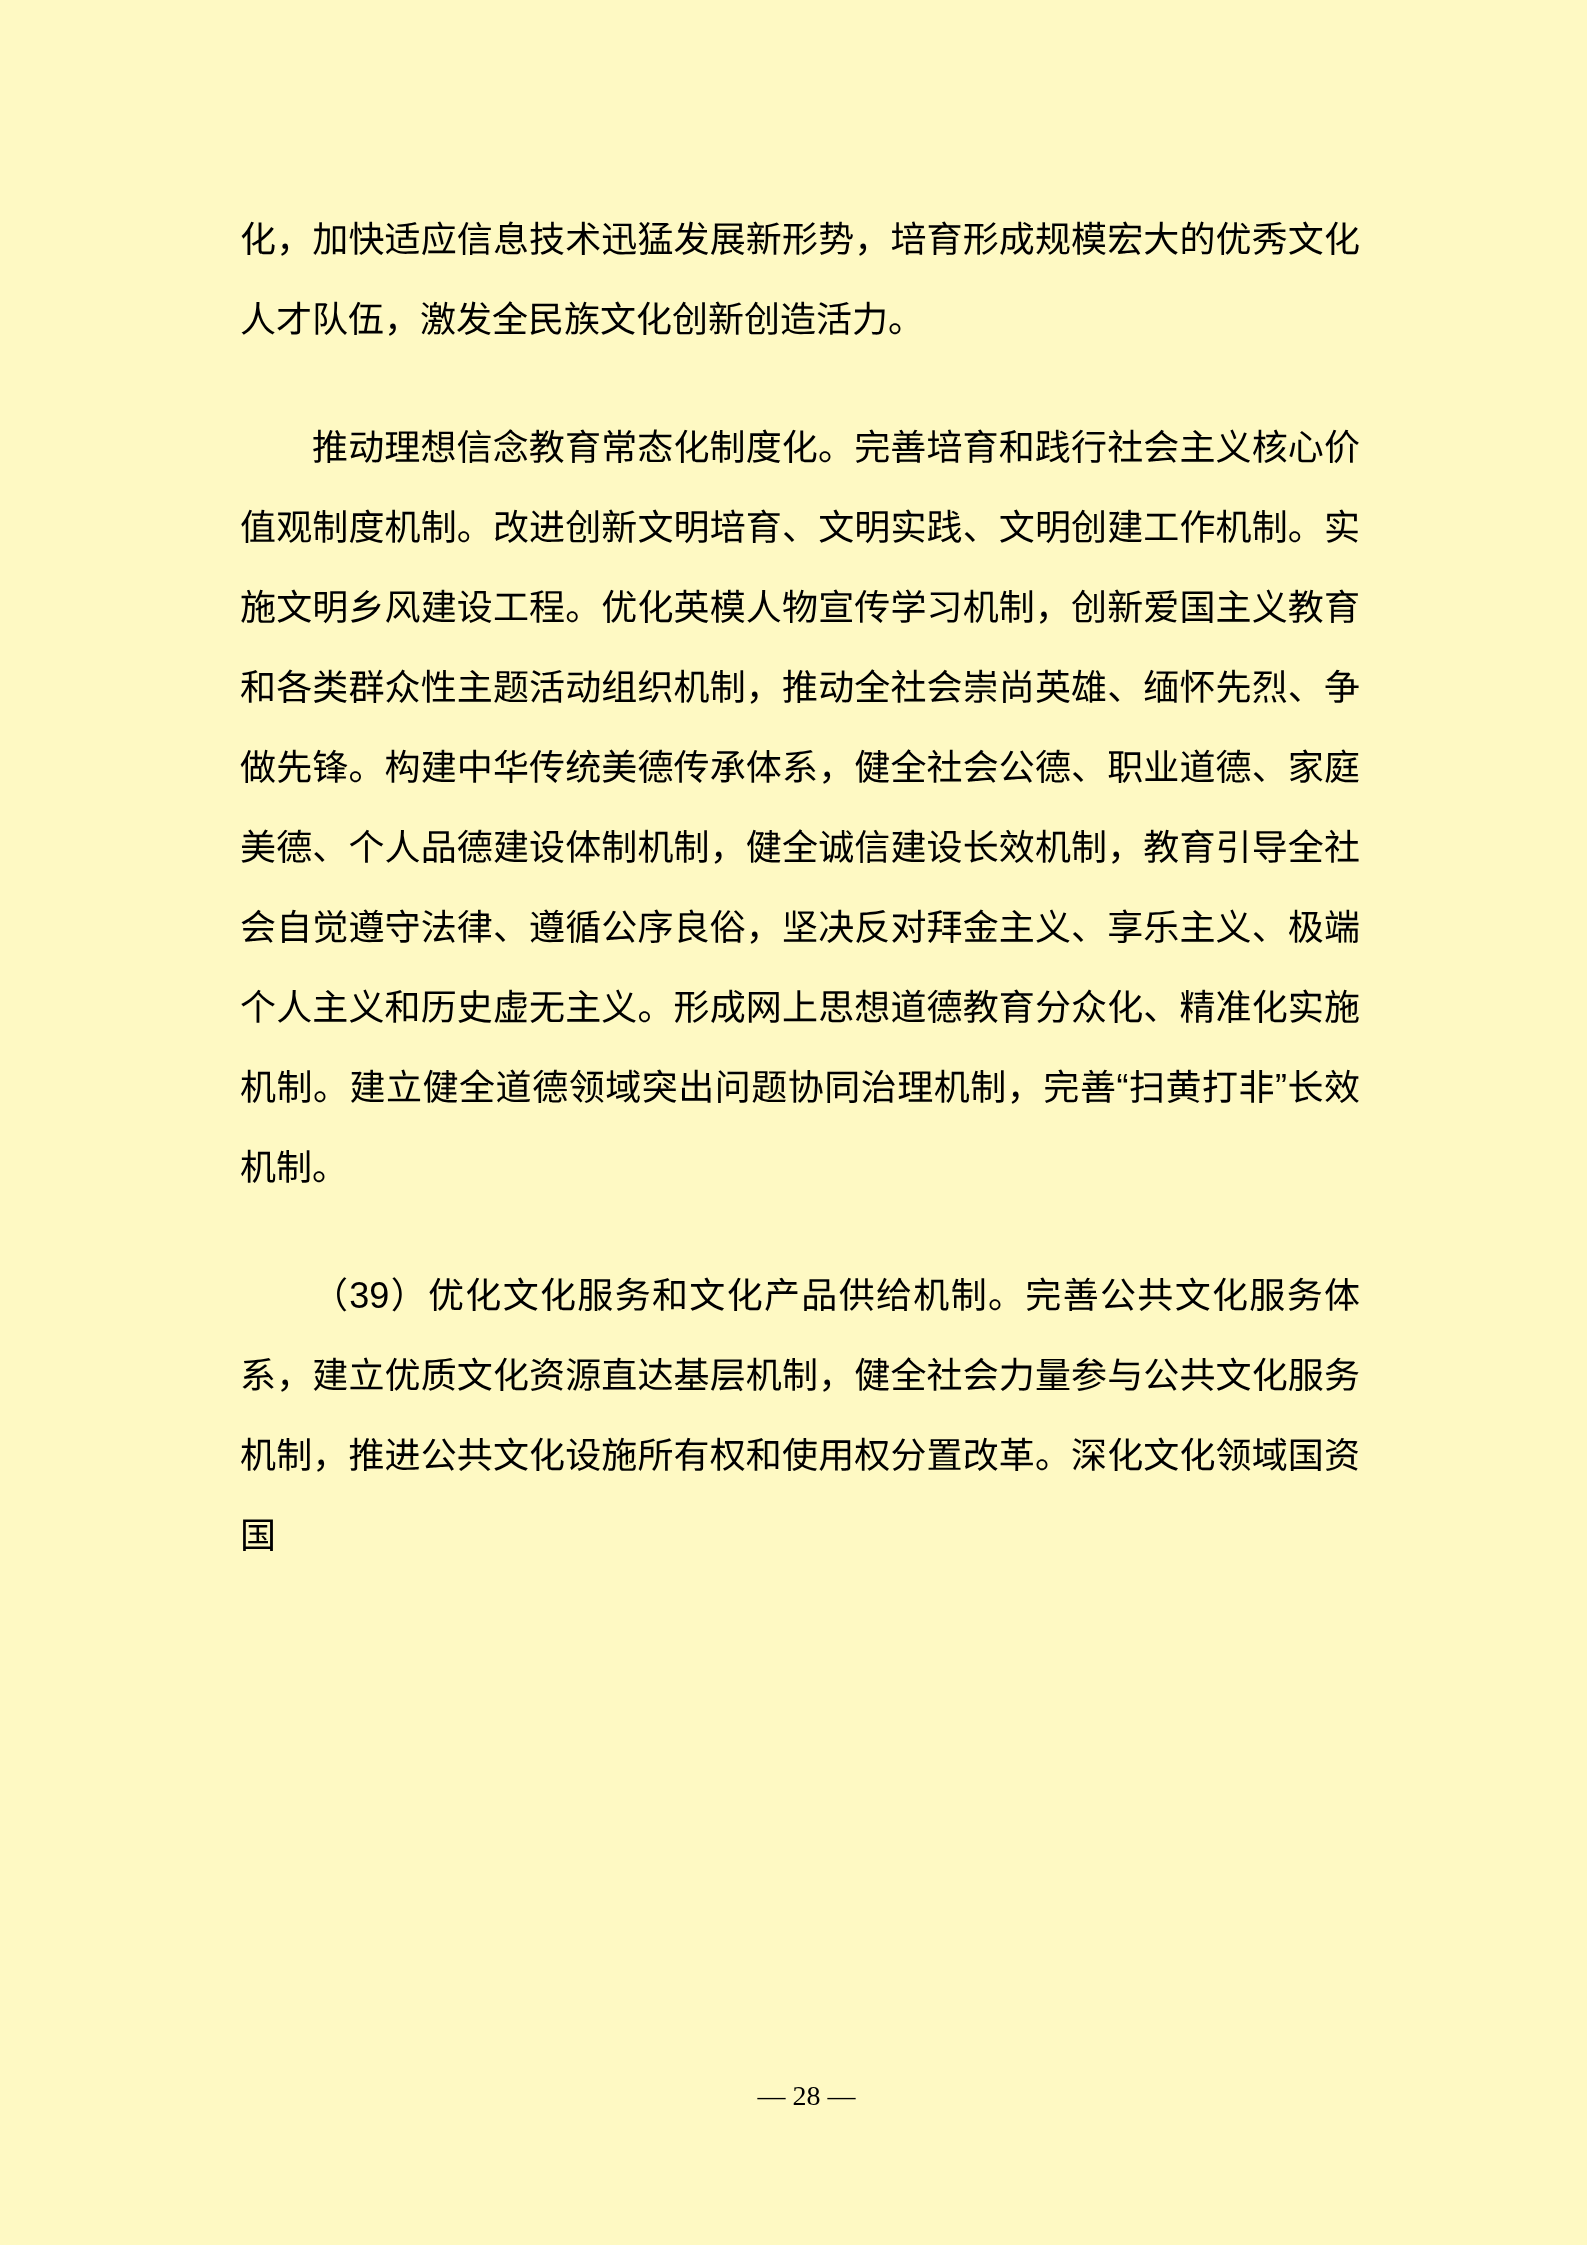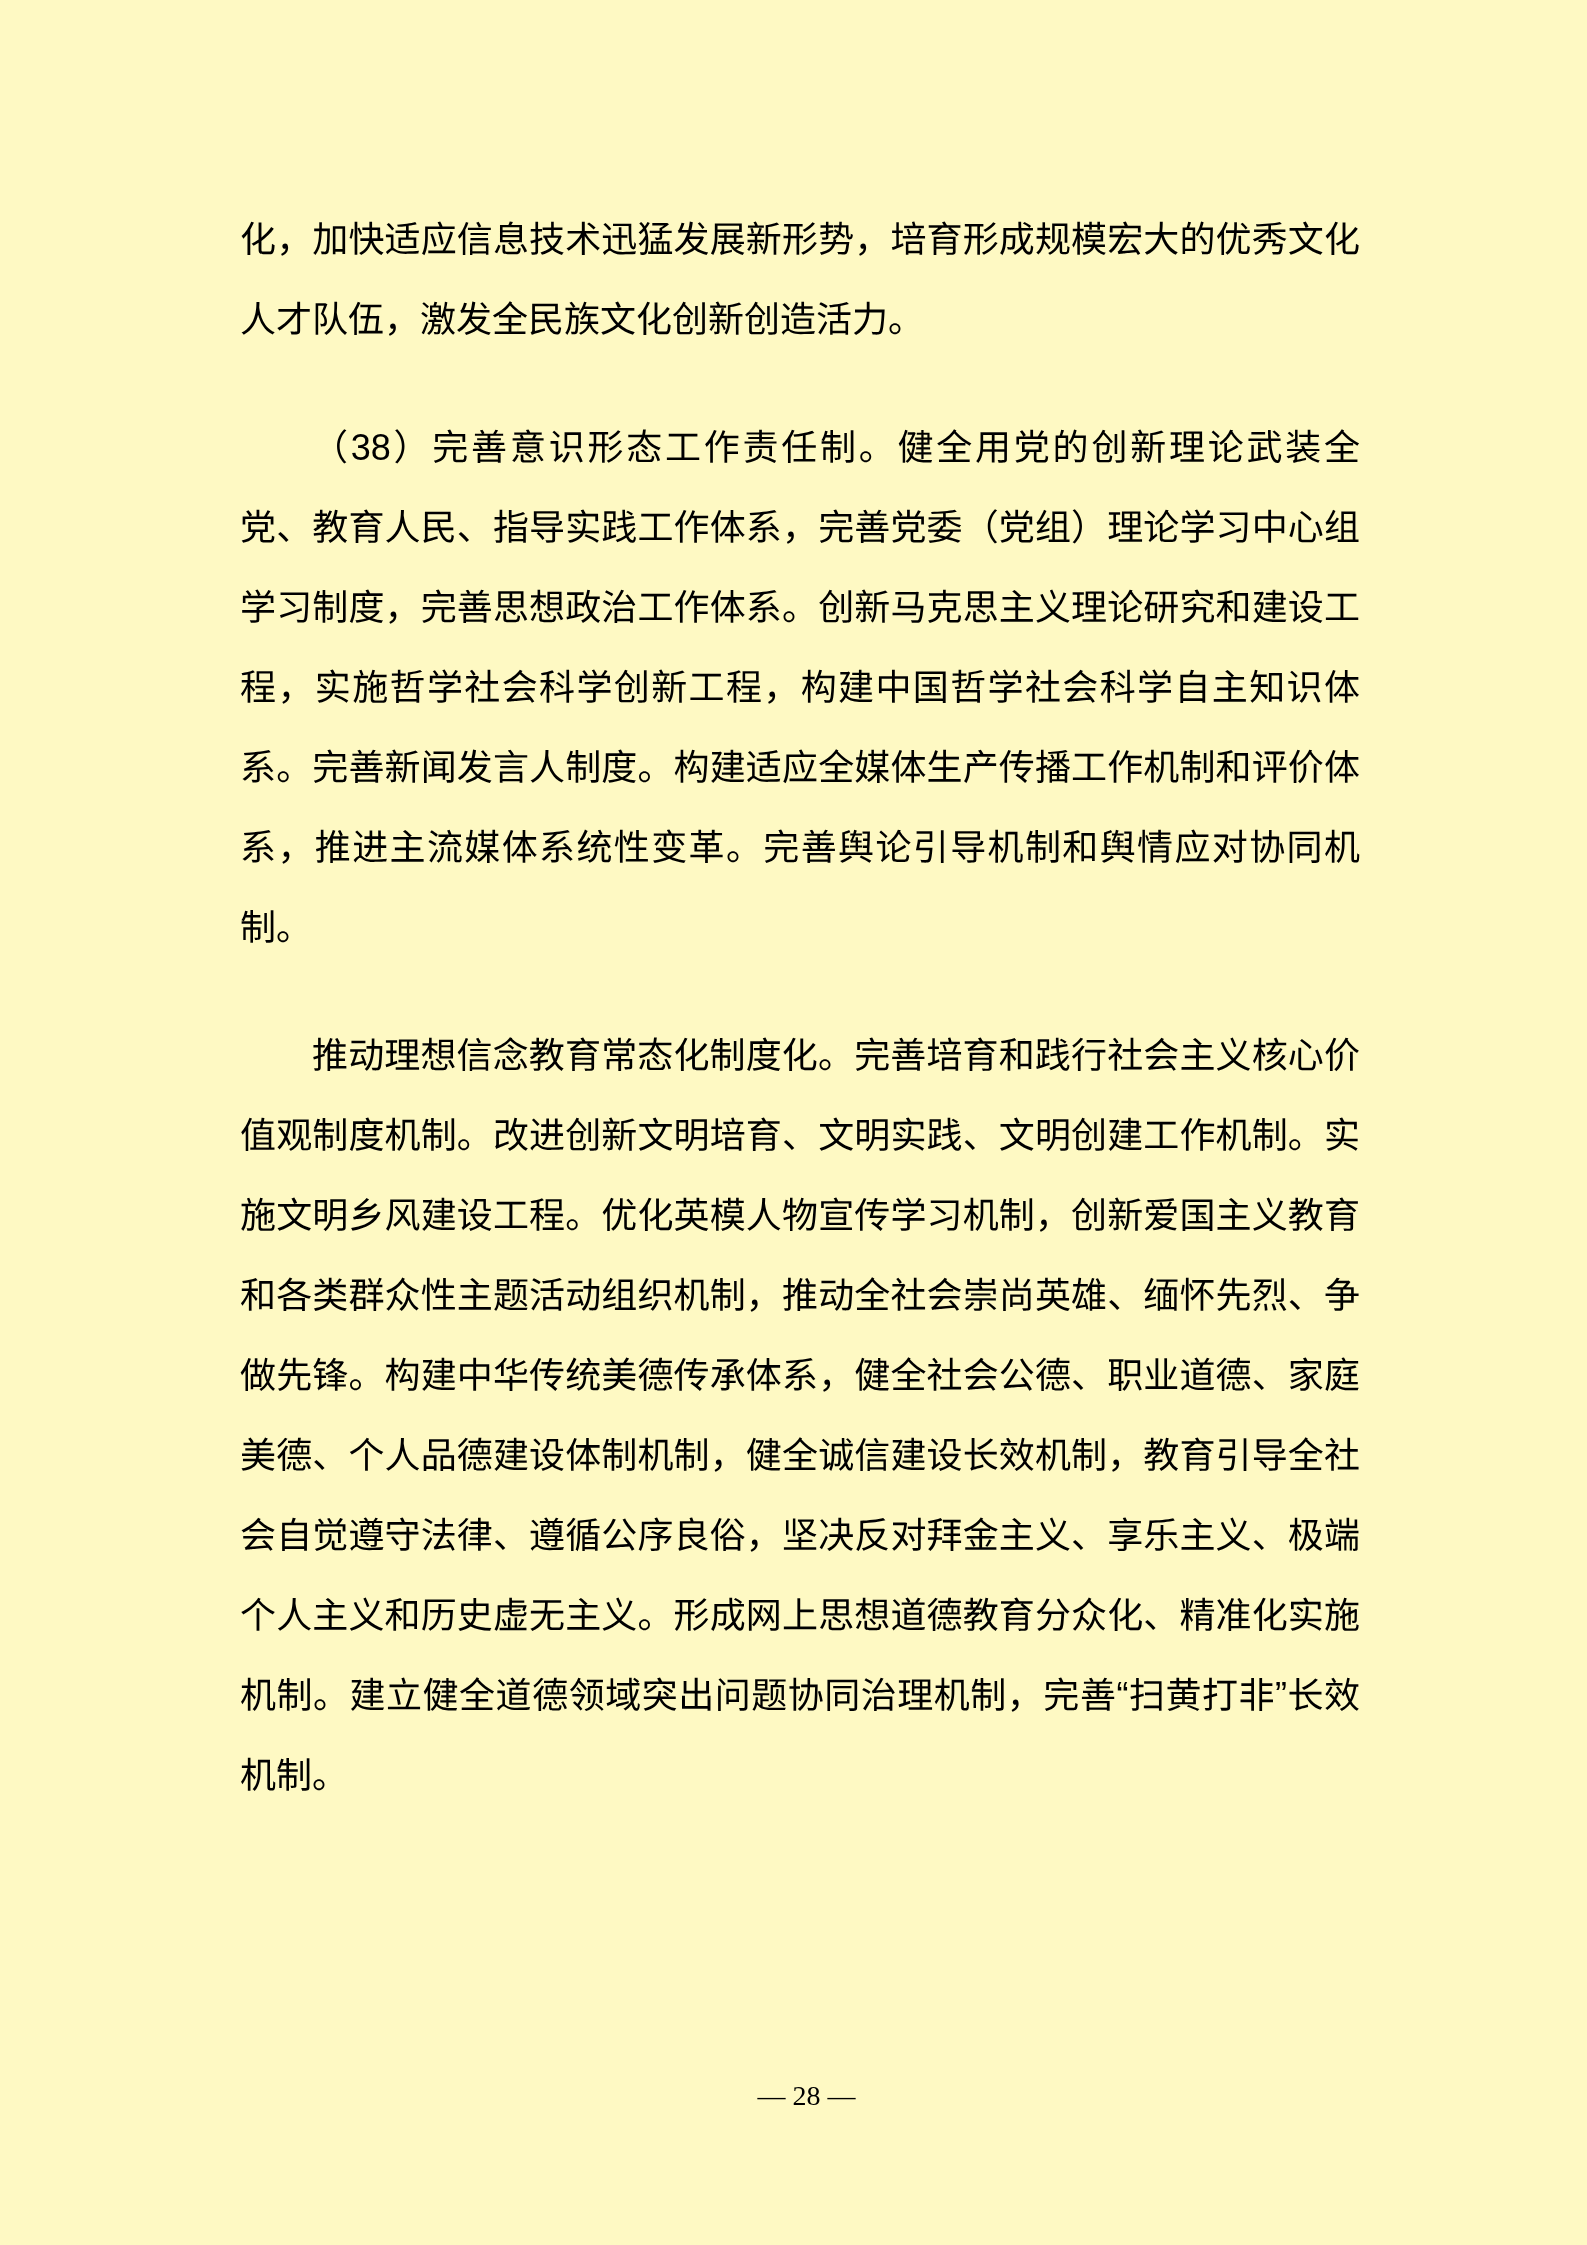--- a/index.html
+++ b/index.html
@@ -47,18 +47,18 @@
     color: #000000;
     font-family: "Liberation Serif", "DejaVu Serif", serif;
   }
 </style>
 </head>
 <body>
 
 <div class="page">
   <div class="content">
     <p class="para">化，加快适应信息技术迅猛发展新形势，培育形成规模宏大的优秀文化人才队伍，激发全民族文化创新创造活力。</p>
-    <p class="para indent">（38）完善意识形态工作责任制。健全用党的创新理论武装全党、教育人民、指导实践工作体系，完善党委（党组）理论学习中心组学习制度，完善思想政治工作体系。创新马克思主义理论研究和建设工程，实施哲学社会科学创新工程，构建中国哲学社会科学自主知识体系。完善新闻发言人制度。构建适应全媒体生产传播工作机制和评价体系，推进主流媒体系统性变革。完善舆论引导机制和舆情应对协同机制。</p>
     <p class="para indent">推动理想信念教育常态化制度化。完善培育和践行社会主义核心价值观制度机制。改进创新文明培育、文明实践、文明创建工作机制。实施文明乡风建设工程。优化英模人物宣传学习机制，创新爱国主义教育和各类群众性主题活动组织机制，推动全社会崇尚英雄、缅怀先烈、争做先锋。构建中华传统美德传承体系，健全社会公德、职业道德、家庭美德、个人品德建设体制机制，健全诚信建设长效机制，教育引导全社会自觉遵守法律、遵循公序良俗，坚决反对拜金主义、享乐主义、极端个人主义和历史虚无主义。形成网上思想道德教育分众化、精准化实施机制。建立健全道德领域突出问题协同治理机制，完善“扫黄打非”长效机制。</p>
+    <p class="para indent">（39）优化文化服务和文化产品供给机制。完善公共文化服务体系，建立优质文化资源直达基层机制，健全社会力量参与公共文化服务机制，推进公共文化设施所有权和使用权分置改革。深化文化领域国资国</p>
   </div>
 
   <div class="footer">— 28 —</div>
 </div>
 
 </body></html>

